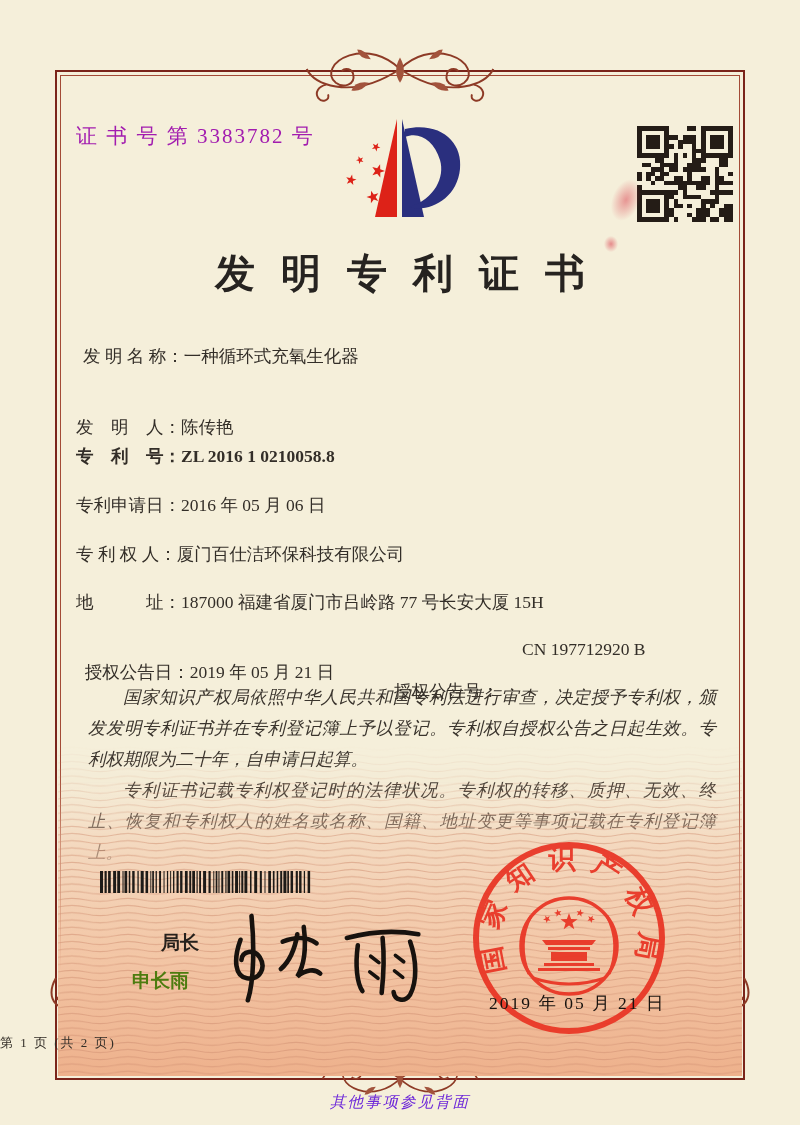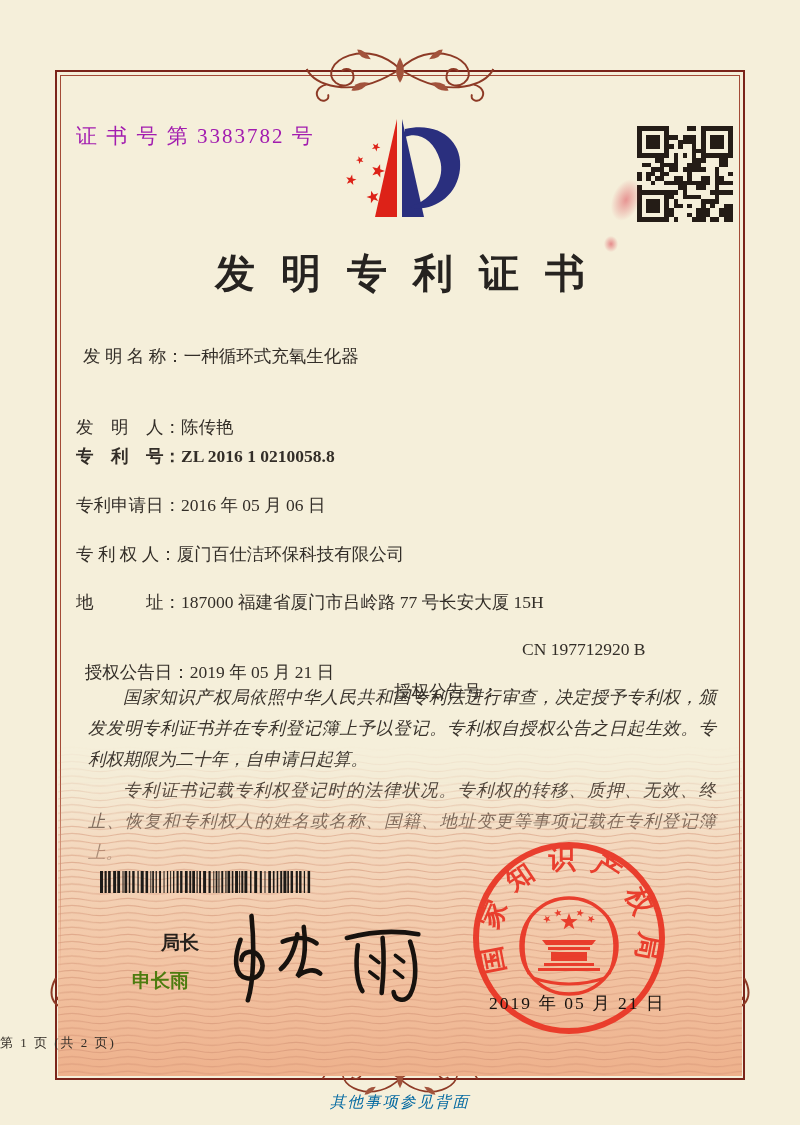--- a/index.html
+++ b/index.html
@@ -84,21 +84,21 @@
   .seal-date {
     left:489px; top:991px; font-size:17.5px; letter-spacing:2px; color:#17120e;
   }
 
   .page-info {
     left:0; top:1034px; width:100%; font-size:13px; color:#332e28;
     letter-spacing:2px;
   }
   .back-note {
     left:0; top:1092px; width:100%; text-align:center; font-size:15.5px;
-    font-style:italic; color:#0369a1; letter-spacing:2px;
+    font-style:italic; color:#6d28d9; letter-spacing:2px;
   }
 
   .ornament { color:#8d3a26; }
   #orn-top    { left:280px; top:36px; }
   #orn-bottom { left:300px; top:1048px; }
   #curl-left  { left:46px;  top:978px; }
   #curl-right { left:734px; top:978px; transform:scaleX(-1); }
 </style>
 </head>
 <body>

